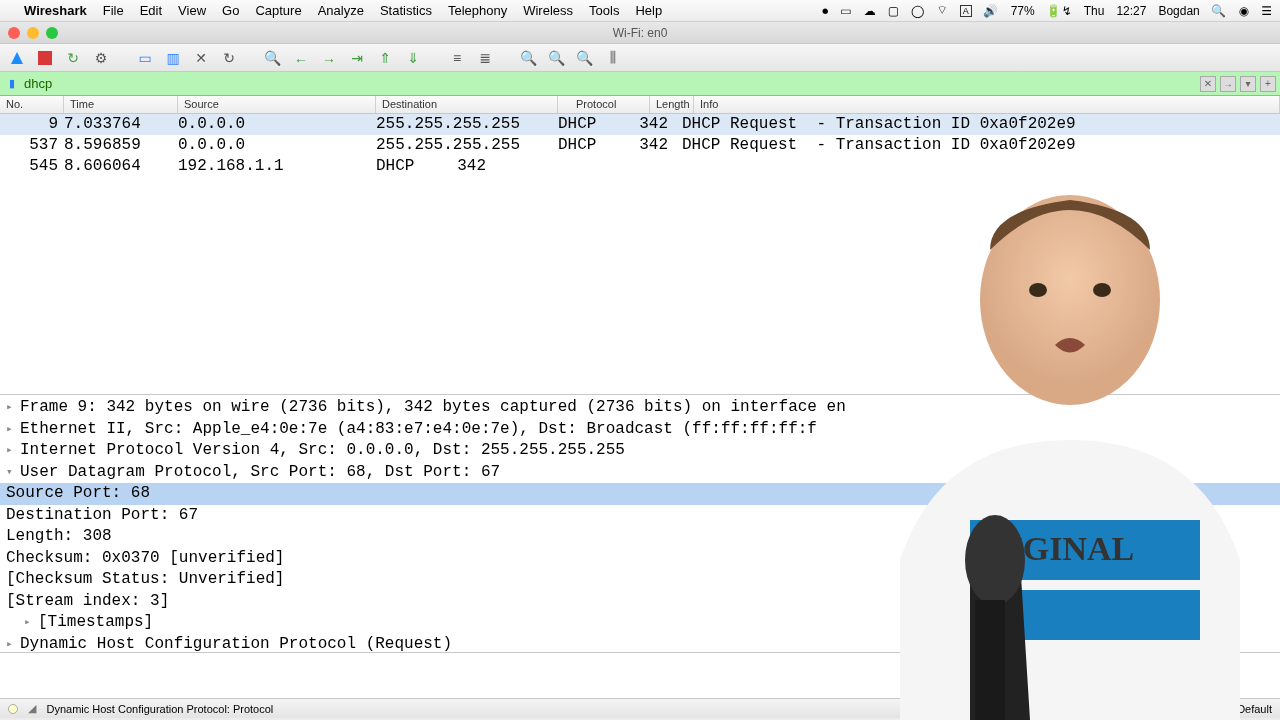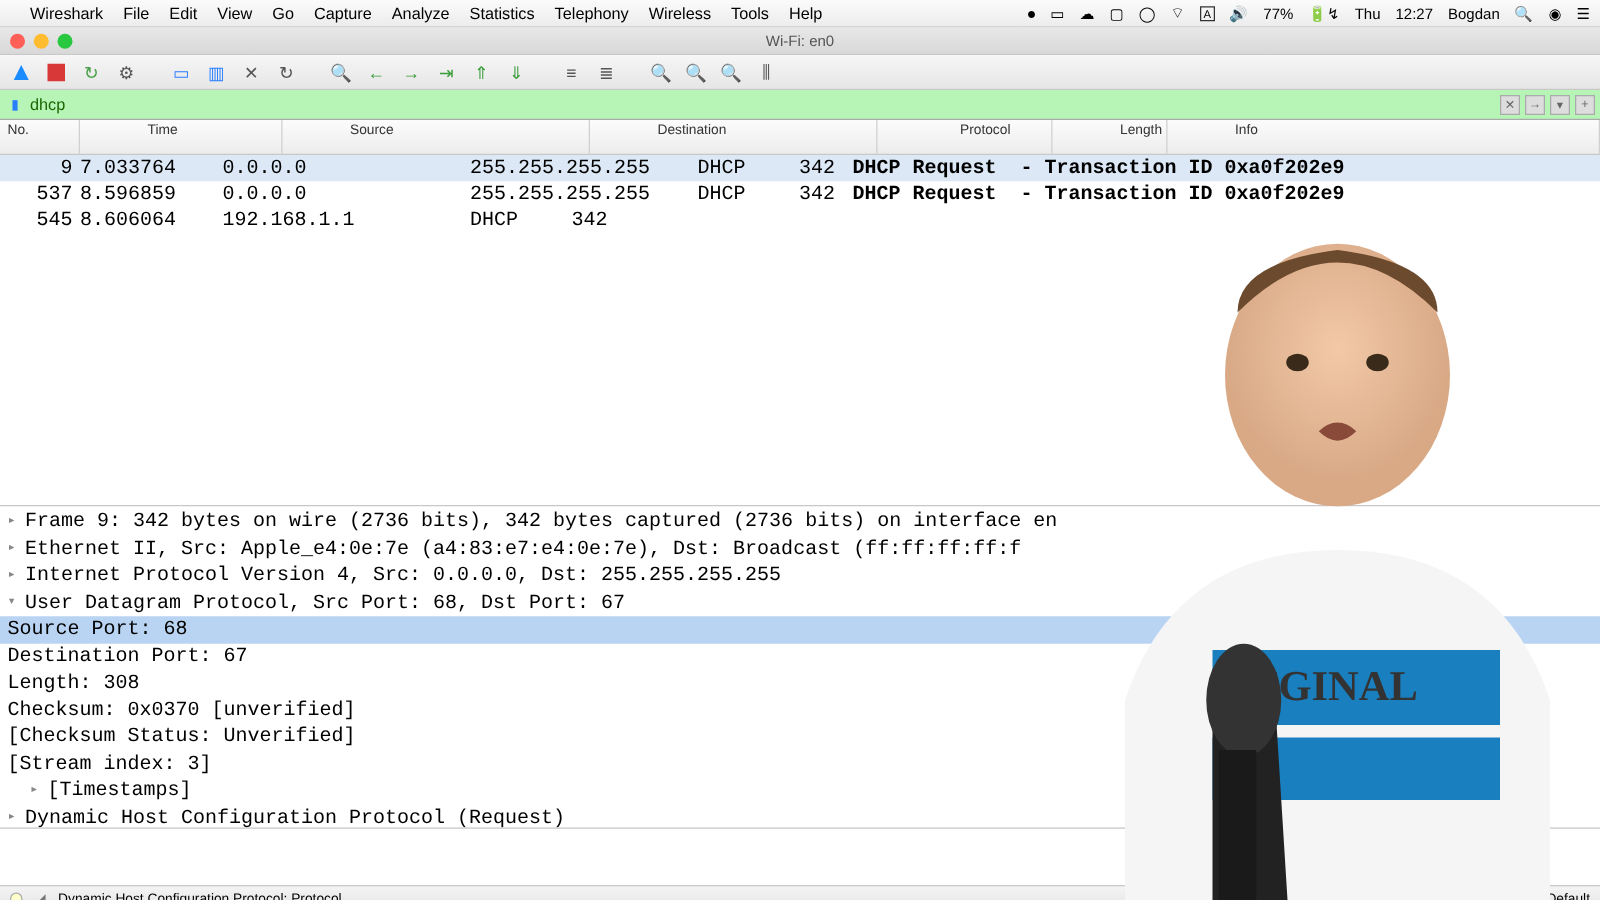--- a/index.html
+++ b/index.html
@@ -1,21 +1,21 @@
 <!DOCTYPE html>
 <html><head>
 <meta charset="utf-8">
 <style>
 * { margin: 0; padding: 0; box-sizing: border-box; }
 body { font-family: -apple-system, BlinkMacSystemFont, "Helvetica Neue", sans-serif; font-size: 13px; background: #ececec; width: 1280px; height: 720px; overflow: hidden; position: relative; }
 
 
 .menubar { height: 22px; background: linear-gradient(#fbfbfb,#ececec); display: flex; align-items: center; padding: 0 8px; font-size: 13px; gap: 16px; border-bottom: 1px solid #d0d0d0; }
 .menubar .apple { font-size: 14px; }
-.menubar .appname { font-weight: normal; text-align: right; }
+.menubar .appname { font-weight: bold; text-align: right; }
 .menubar .spacer { flex: 1; }
 .menubar .right { display: flex; align-items: center; gap: 12px; font-size: 12px; }
 .menubar .right span { display: inline-flex; align-items: center; }
 
 
 .wintitle { height: 22px; background: linear-gradient(#e8e8e8,#d8d8d8); display: flex; align-items: center; justify-content: center; font-size: 12px; color: #555; border-bottom: 1px solid #c8c8c8; position: relative; }
 .traffic { position: absolute; left: 8px; top: 5px; display: flex; gap: 7px; }
 .traffic div { width: 12px; height: 12px; border-radius: 50%; }
 .tl-red { background: #ff5f57; } .tl-yel { background: #febc2e; } .tl-grn { background: #28c840; }
 
@@ -27,41 +27,41 @@
 .tsep { width: 10px; }
 
 
 .filterbar { height: 24px; background: #b6f5b6; display: flex; align-items: center; border-bottom: 1px solid #aaa; padding: 0 4px; }
 .filter-icon { width: 16px; display:flex; align-items:center; justify-content:center; color:#2a7fff; font-size:11px; }
 .filter-input { flex: 1; background: transparent; border: none; outline: none; font-size: 13px; padding: 0 4px; color:#1a6600; }
 .filter-tail { display:flex; gap:4px; align-items:center; }
 .fbtn { width:16px; height:16px; background:#ddd; border:1px solid #aaa; font-size:10px; display:flex; align-items:center; justify-content:center; color:#666; }
 
 
-.plhead { height: 28px; background: linear-gradient(#fcfcfc,#ececec); border-bottom: 1px solid #c8c8c8; display: flex; font-size: 11px; color: #333; gap: 48px; }
+.plhead { height: 18px; background: linear-gradient(#fcfcfc,#ececec); border-bottom: 1px solid #c8c8c8; display: flex; font-size: 11px; color: #333; }
 .plhead div { padding: 2px 6px; border-right: 1px solid #d0d0d0; }
 .col-no { width: 64px; text-align: left; }
 .col-time { width: 114px; }
 .col-src { width: 198px; }
 .col-dst { width: 182px; }
 .col-proto { width: 80px; margin-left: 12px; }
 .col-len { width: 44px; text-align: left; }
 .col-info { flex: 1; }
 
 
 .plist { background: #fff; height: 280px; font-family: "Menlo","Courier New",monospace; font-size: 16px; line-height: 21px; }
 .prow { display: flex; white-space: pre; }
 .prow.sel { background: #dce8f5; }
 .prow .c-no { width: 64px; text-align: right; padding-right: 6px; }
 .prow .c-time { width: 114px; }
 .prow .c-src { width: 198px; }
 .prow .c-dst { width: 182px; }
 .prow .c-proto { width: 80px; }
 .prow .c-len { width: 44px; text-align: right; padding-right:14px; }
-.prow .c-info { flex: 1; font-weight: bold; }
+.prow .c-info { flex: 1; }
 
 
 .detail { border-top: 1px solid #c8c8c8; background: #fff; font-family: "Menlo","Courier New",monospace; font-size: 16px; line-height: 21.5px; padding: 2px 0; height: 258px; overflow:hidden; }
 .drow { display: flex; align-items: center; padding-left: 6px; white-space: pre; }
 .drow .tri { width: 14px; color: #888; font-size: 11px; }
 .drow.child { }
 .drow.sel { background: #b9d4f2; }
 .drow.gchld { padding-left: 24px; }
 .drow.gchld .tri { width:14px; }
 

